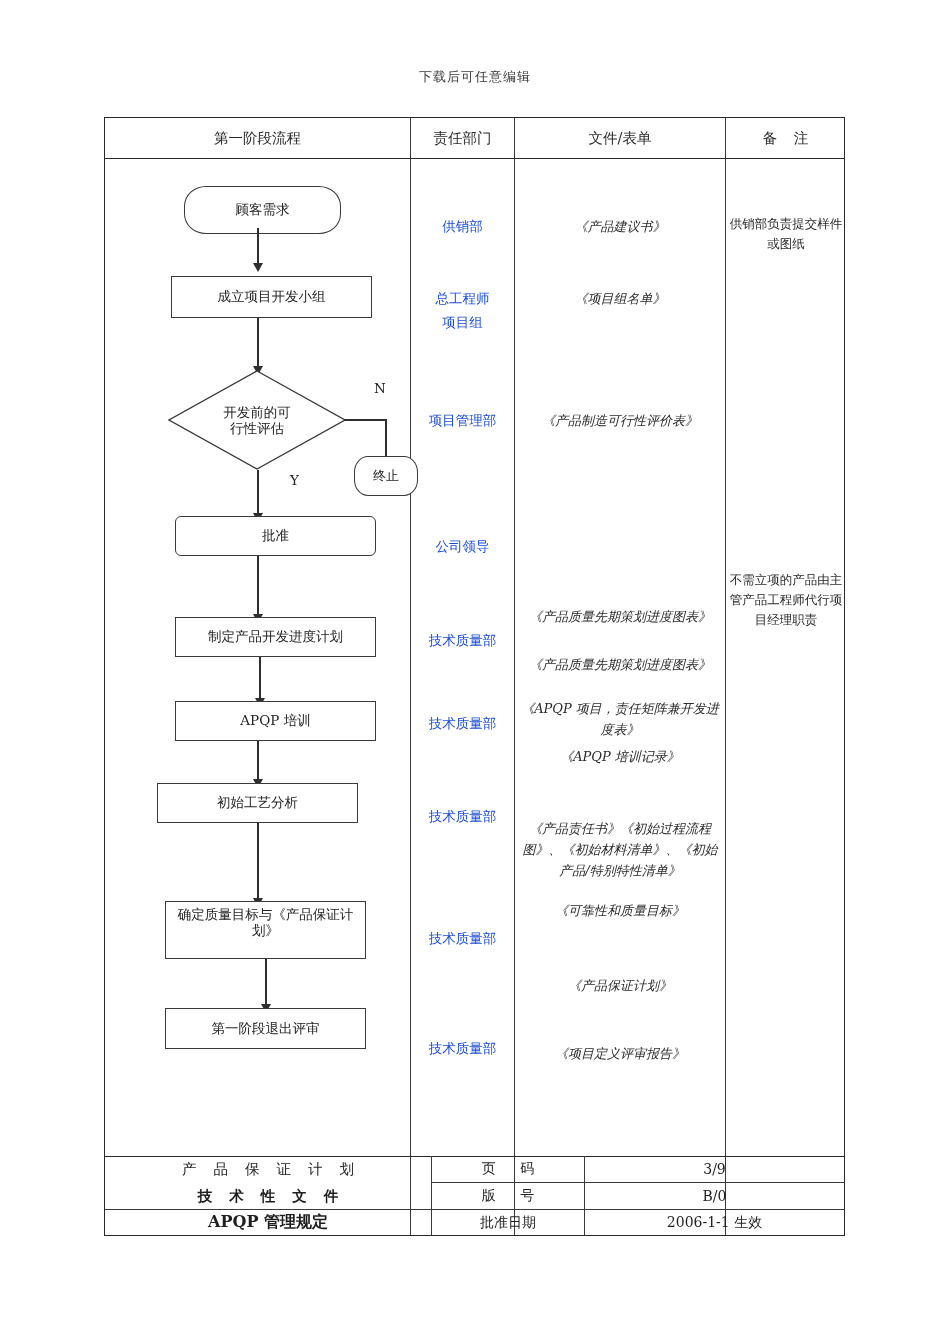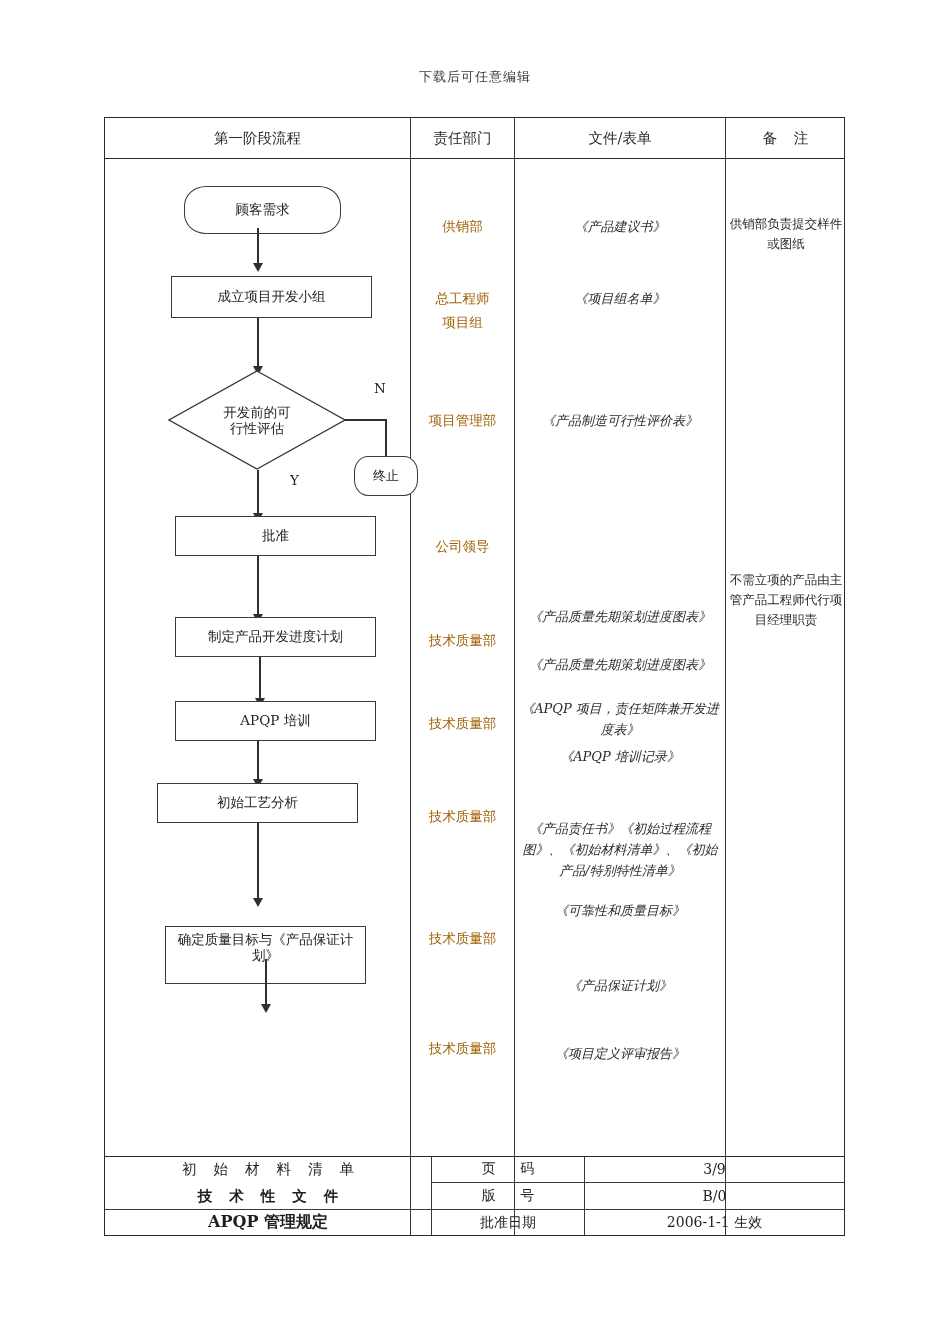--- a/index.html
+++ b/index.html
@@ -40,21 +40,21 @@
   
   .fc{position:absolute;left:0;top:40px;width:305px;height:998px;}
 
   .node{
     position:absolute;box-sizing:border-box;border:1.2px solid #3a3a3a;
     background:#fff;display:flex;align-items:center;justify-content:center;
     text-align:center;font-size:13.5px;color:#232323;line-height:1.15;
   }
   .node.rounded{border-radius:22px/20px;}
   .node.term{border-radius:14px/16px;font-size:13px;}
-  .node.top-align{align-items:flex-start;padding-top:5px;margin-top:25px;}
+  .node.top-align{align-items:flex-start;padding-top:5px;}
 
   .diamond-wrap{position:absolute;}
   .diamond-wrap svg{display:block;}
   .diamond-label{
     position:absolute;left:0;top:0;width:100%;height:100%;
     display:flex;align-items:center;justify-content:center;
     text-align:center;font-size:13.5px;color:#232323;line-height:1.2;
   }
 
   .conn{position:absolute;background:#2f2f2f;width:1.6px;}
@@ -62,21 +62,21 @@
   .arrow{
     position:absolute;width:0;height:0;
     border-left:5.5px solid transparent;border-right:5.5px solid transparent;
     border-top:9px solid #2f2f2f;
   }
   .branch-label{position:absolute;font-size:13.5px;color:#232323;font-family:"DejaVu Serif","Liberation Serif",serif;}
 
   
   .dept{
     position:absolute;left:306px;width:103px;text-align:center;
-    font-size:13.5px;color:#a16207;line-height:1.55;
+    font-size:13.5px;color:#1d4ed8;line-height:1.55;
   }
   .docs{
     position:absolute;left:412px;width:206px;text-align:center;
     font-size:13px;color:#2b2b2b;line-height:1.62;font-style:italic;
   }
   .note{
     position:absolute;left:622px;width:118px;text-align:center;
     font-size:12.5px;color:#2b2b2b;line-height:1.6;
   }
 
@@ -144,40 +144,41 @@
       <div class="conn" style="left:280px;top:261px;height:42px;"></div>
       <div class="arrow" style="left:275.5px;top:299px;"></div>
       <div class="branch-label" style="left:269px;top:222px;">N</div>
 
       <div class="node term" style="left:249px;top:298px;width:64px;height:40px;">终止</div>
 
       <div class="conn" style="left:152px;top:312px;height:46px;"></div>
       <div class="arrow" style="left:147.5px;top:355px;"></div>
       <div class="branch-label" style="left:185px;top:314px;">Y</div>
 
-      <div class="node" style="left:70px;top:358px;width:201px;height:40px;">批准</div>
+      <div class="node" style="left:70px;top:358px;width:201px;height:40px;border-radius:6px;">批准</div>
       <div class="conn" style="left:152px;top:398px;height:62px;"></div>
       <div class="arrow" style="left:147.5px;top:456px;"></div>
 
       <div class="node" style="left:70px;top:459px;width:201px;height:40px;">制定产品开发进度计划</div>
       <div class="conn" style="left:154px;top:499px;height:44px;"></div>
       <div class="arrow" style="left:149.5px;top:540px;"></div>
 
       <div class="node" style="left:70px;top:543px;width:201px;height:40px;">APQP 培训</div>
       <div class="conn" style="left:152px;top:583px;height:42px;"></div>
       <div class="arrow" style="left:147.5px;top:621px;"></div>
 
       <div class="node" style="left:52px;top:625px;width:201px;height:40px;">初始工艺分析</div>
       <div class="conn" style="left:152px;top:665px;height:78px;"></div>
       <div class="arrow" style="left:147.5px;top:740px;"></div>
 
       <div class="node top-align" style="left:60px;top:743px;width:201px;height:58px;">确定质量目标与《产品保证计划》</div>
       <div class="conn" style="left:160px;top:801px;height:48px;"></div>
       <div class="arrow" style="left:155.5px;top:846px;"></div>
 
+      <div class="node" style="left:60px;top:850px;width:201px;height:41px;">第一阶段退出评审</div>
     </div>
 
     <div class="dept" style="top:98px;">供销部</div>
     <div class="dept" style="top:170px;">总工程师</div>
     <div class="dept" style="top:194px;">项目组</div>
     <div class="dept" style="top:292px;">项目管理部</div>
     <div class="dept" style="top:418px;">公司领导</div>
     <div class="dept" style="top:512px;">技术质量部</div>
     <div class="dept" style="top:595px;">技术质量部</div>
     <div class="dept" style="top:688px;">技术质量部</div>
@@ -198,21 +199,21 @@
 
     <div class="note" style="top:96px;">供销部负责提交样件或图纸</div>
     <div class="note" style="top:452px;">不需立项的产品由主管产品工程师代行项目经理职责</div>
 
     <div class="foot">
       <div class="fv fv1"></div>
       <div class="fv fv2"></div>
       <div class="fh fh-mid"></div>
       <div class="fh fh-low"></div>
 
-      <div class="fcell company1">初始材料清单</div>
+      <div class="fcell company1">产品保证计划</div>
       <div class="fcell doctitle">APQP 管理规定</div>
       <div class="fcell company2">技术性文件</div>
 
       <div class="fcell lbl-page">页  码</div>
       <div class="fcell lbl-ver">版  号</div>
       <div class="fcell lbl-date">批准日期</div>
 
       <div class="fcell val-page">3/9</div>
       <div class="fcell val-ver">B/0</div>
       <div class="fcell val-date">2006-1-1 生效</div>

